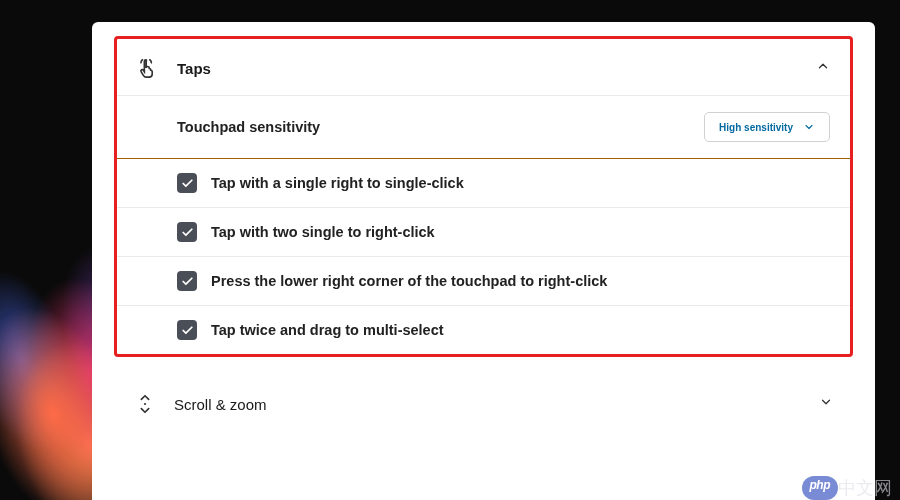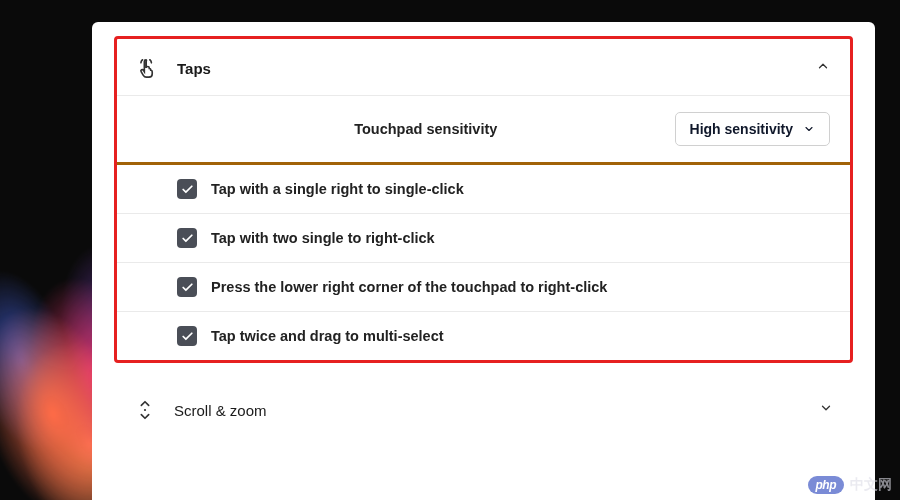--- a/index.html
+++ b/index.html
@@ -68,35 +68,34 @@
     font-size: 15px;
     color: #1a1a1a;
   }
   .chev {
     color: #333;
   }
   .setting-row {
     display: flex;
     align-items: center;
     padding: 16px 20px 16px 60px;
-    border-bottom: 3px solid #a16207;
-    text-align: center;
+    border-bottom: 1px solid #a16207;
   }
   .setting-row:last-child { border-bottom: none; }
   .setting-label {
     flex: 1;
     font-size: 14.5px;
     color: #222;
   }
   .dropdown {
     border: 1px solid #d0d0d0;
     border-radius: 5px;
     padding: 8px 14px;
-    font-size: 14px;
-    color: #0f172a;
+    font-size: 10px;
+    color: #0369a1;
     display: flex;
     align-items: center;
     gap: 10px;
     cursor: pointer;
     background: #fff;
   }
   .checkbox-row {
     display: flex;
     align-items: center;
     padding: 14px 20px 14px 60px;
@@ -123,39 +122,39 @@
   .section-scroll {
     margin-top: 18px;
   }
   .section-scroll .section-header {
     border-bottom: none;
     padding: 18px 20px;
   }
   .watermark {
     position: absolute;
     right: 8px;
-    bottom: 6px;
+    bottom: 0;
     z-index: 5;
     display: flex;
-    gap: 6px;
+    gap: 0;
   }
   .watermark-pill {
     background: #7a8bd6;
     border-radius: 12px;
     padding: 2px 8px;
     font-size: 12px;
     font-weight: 700;
     font-style: italic;
     color: #fff;
     letter-spacing: -0.5px;
   }
   .watermark-text {
     color: rgba(220,220,230,0.6);
-    font-size: 14px;
-    font-weight: 700;
+    font-size: 18px;
+    font-weight: 400;
   }
 </style>
 </head>
 <body>
 
 <div class="bg-swirl"></div>
 
 <div class="panel">
 
   <div class="section highlighted">

